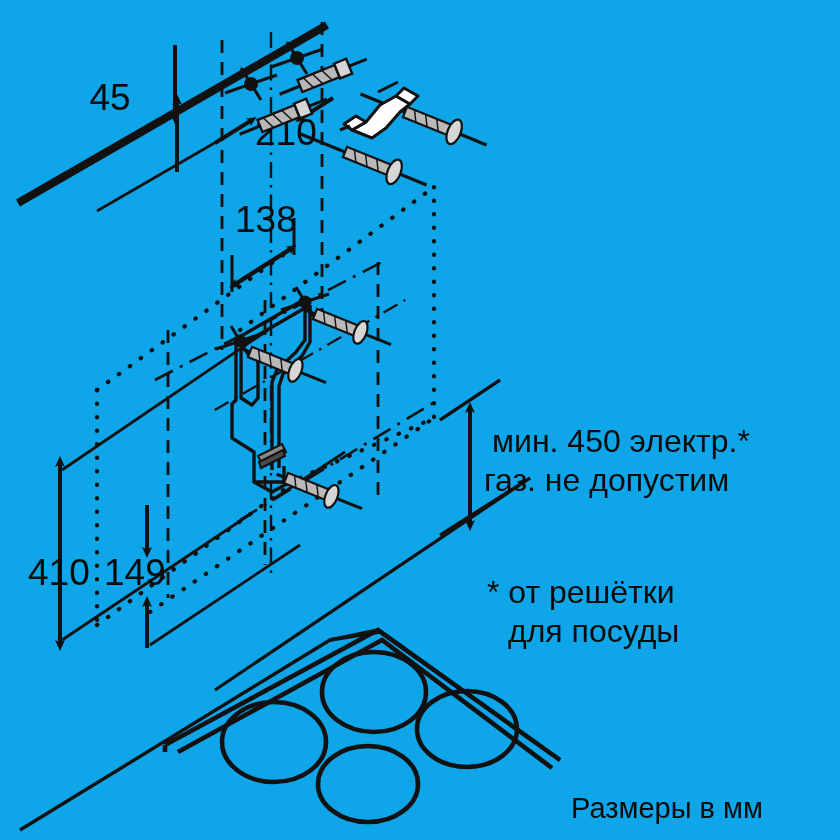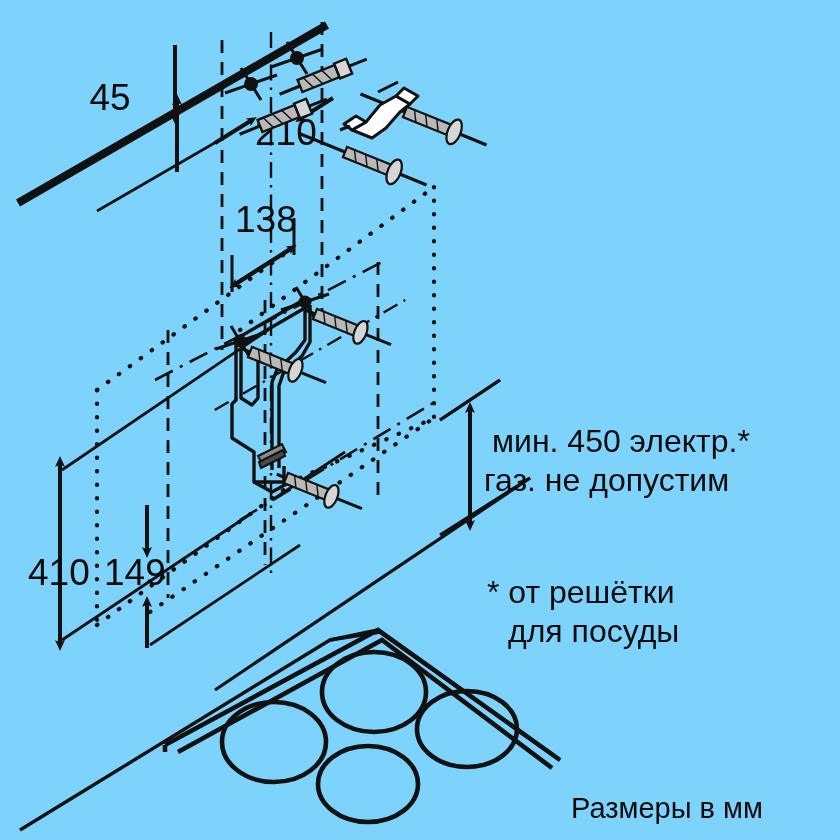--- a/index.html
+++ b/index.html
@@ -8,21 +8,21 @@
     padding: 0;
     background: #ffffff;
   }
   body {
     font-family: "Liberation Sans", sans-serif;
   }
   #stage {
     position: relative;
     width: 840px;
     height: 840px;
-    background: #7dd3fc;
+    background: #0ea5e9;
     overflow: hidden;
   }
   #stage svg {
     position: absolute;
     left: 0;
     top: 0;
   }
   .dimtext {
     font-family: "Liberation Sans", sans-serif;
     font-size: 37px;

